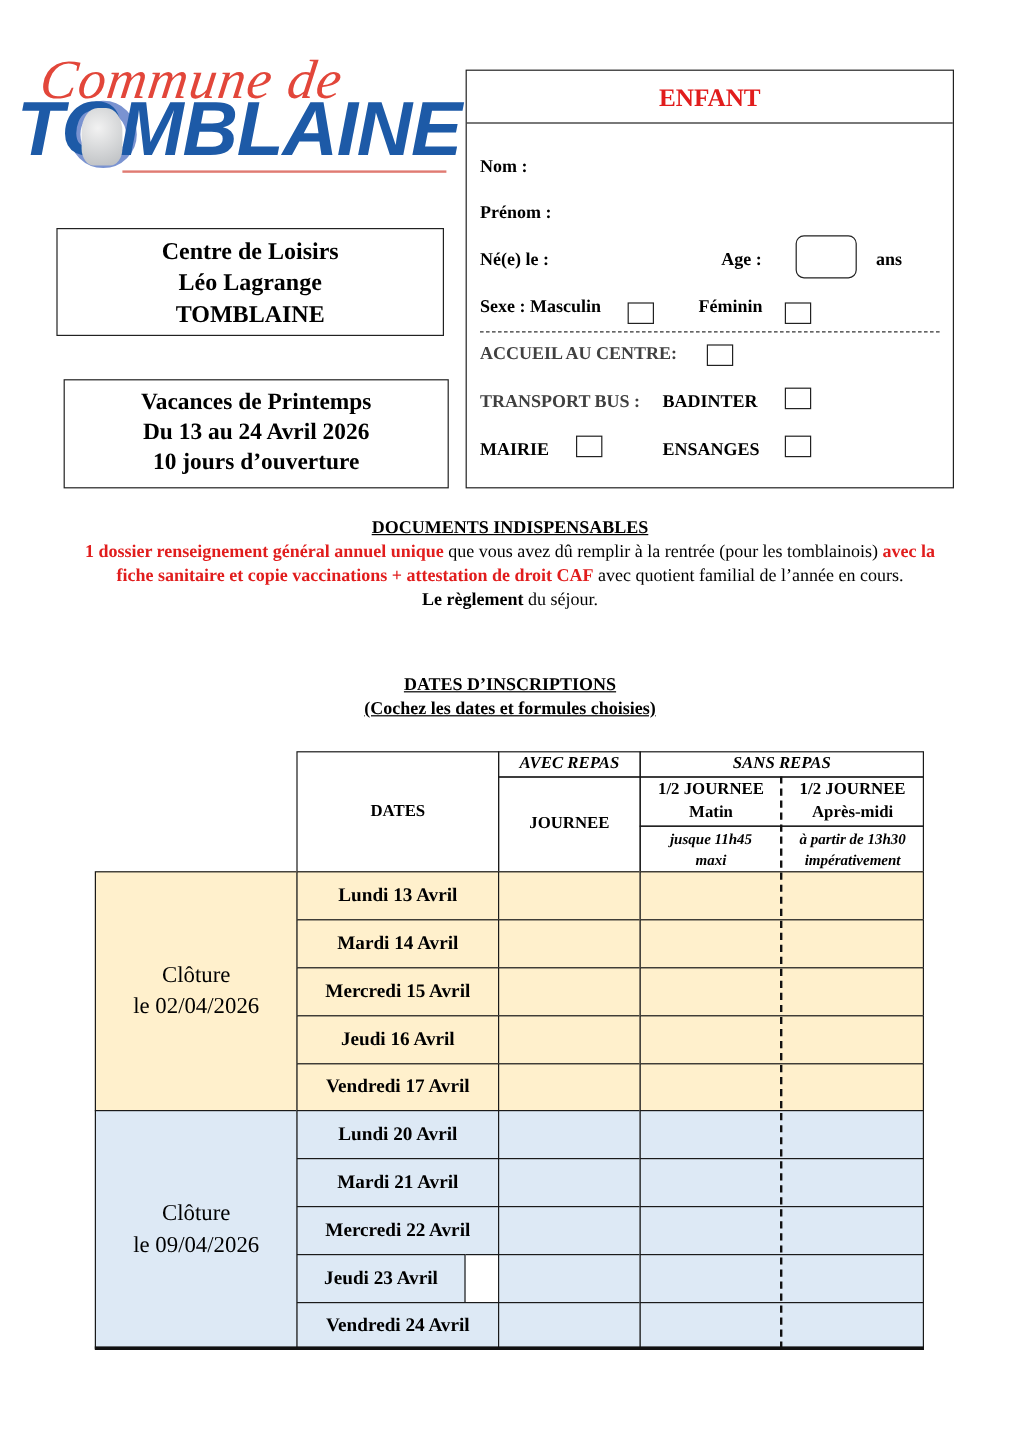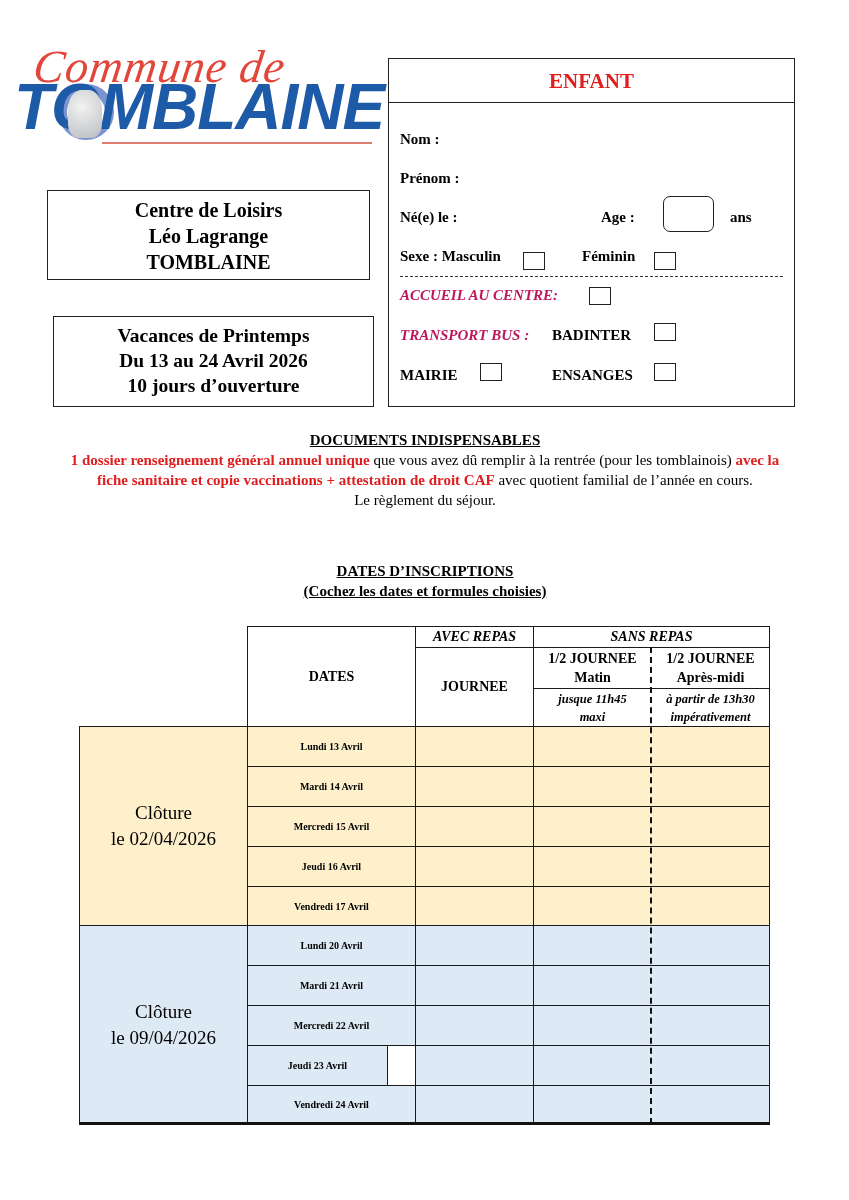--- a/index.html
+++ b/index.html
@@ -16,42 +16,42 @@
 
   
   .box { position: absolute; border: 1.5px solid #222; text-align: center; font-weight: bold; font-size: 20px; line-height: 26px; }
   .box-centre { left: 47px; top: 190px; width: 323px; height: 90px; padding-top: 6px; }
   .box-vac { left: 53px; top: 316px; width: 321px; height: 91px; padding-top: 6px; font-size: 19.5px; line-height: 25px; }
 
   
   .enfant { position: absolute; left: 388px; top: 58px; width: 407px; height: 349px; border: 1.5px solid #222; }
   .enfant .head { height: 44px; border-bottom: 1.5px solid #222; text-align: center; color: #e11d1d; font-weight: bold; font-size: 21px; line-height: 44px; }
   .fld { position: absolute; font-weight: bold; font-size: 15px; white-space: nowrap; }
-  .red-it { color: #be185d; font-style: italic; }
+  .red-it { color: #404040; }
   .cb { position: absolute; width: 22px; height: 18px; border: 1.5px solid #222; background: #fff; }
   .agebox { position: absolute; width: 51px; height: 36px; border: 1.5px solid #222; border-radius: 7px; }
   .dashline { position: absolute; left: 11px; top: 217px; width: 383px; border-top: 1.5px dashed #333; }
 
   
   .docs { position: absolute; left: 60px; top: 430px; width: 730px; text-align: center; font-size: 15px; line-height: 20px; }
   .docs .title { font-weight: bold; text-decoration: underline; }
   .docs .red { color: #e11d1d; font-weight: bold; }
-  .docs b { font-weight: normal; margin-top: 16px; }
+  .docs b { font-weight: bold; margin-top: 16px; }
   .insc { position: absolute; left: 60px; top: 561px; width: 730px; text-align: center; font-weight: bold; font-size: 15px; line-height: 20px; text-decoration: underline; }
 
   
   .tbl { position: absolute; left: 79px; top: 626px; width: 691px; height: 498px; }
   .cell { position: absolute; border: 1.5px solid #1a1a1a; display: flex; align-items: center; justify-content: center; text-align: center; font-weight: bold; font-size: 14px; }
   .hdr-it { font-style: italic; }
   .small-it { font-style: italic; font-size: 12.5px; line-height: 18px; }
   .dash-v { position: absolute; width: 0; border-left: 2.5px dashed #111; }
   .peach { background: #fff0cc; }
   .blue { background: #dde9f5; }
   .group-label { font-weight: normal; font-size: 19px; line-height: 26px; }
-  .day { font-size: 10px; }
+  .day { font-size: 16px; }
 </style>
 </head>
 <body>
 
 <div class="logo">
   <div class="ring"></div>
   <div class="big">TOMBLAINE</div>
   <div class="statue"></div>
   <div class="script">Commune de</div>
   <div class="rule"></div>

